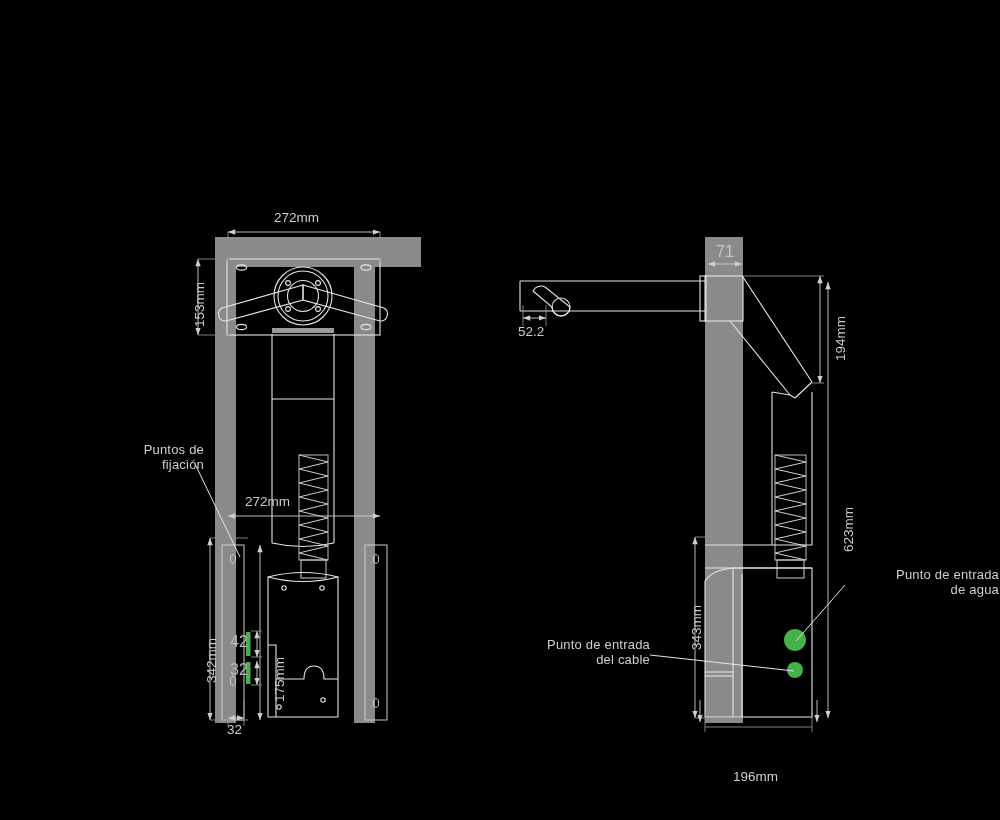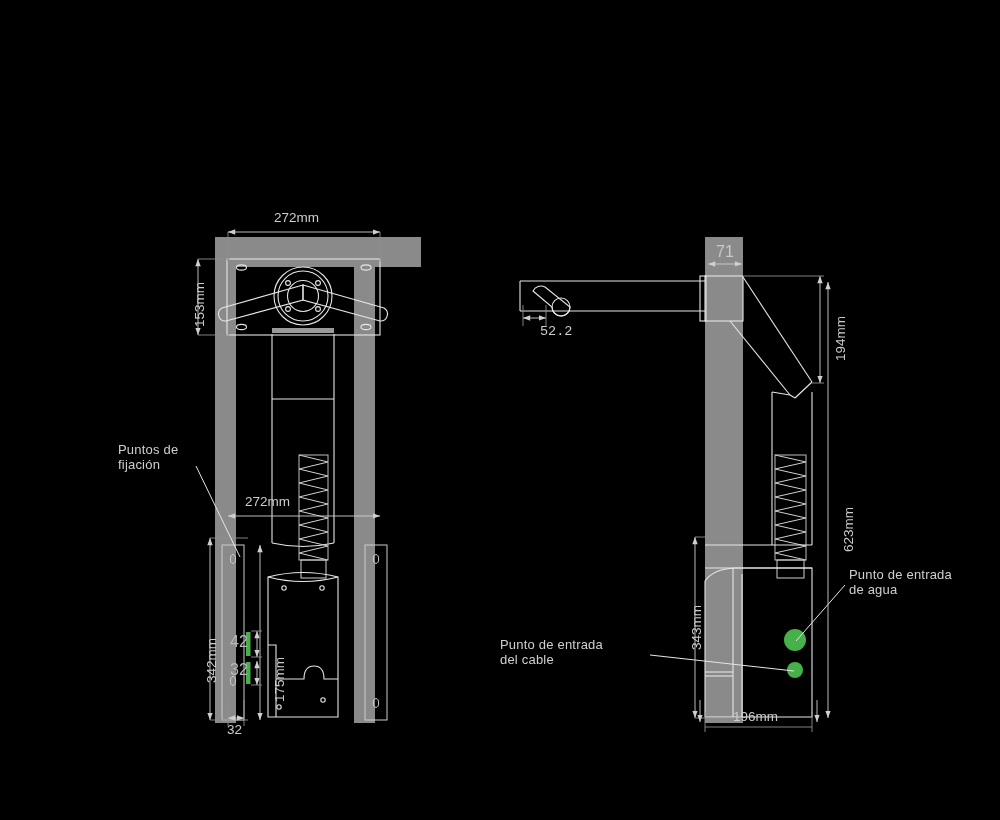--- a/index.html
+++ b/index.html
@@ -2,21 +2,21 @@
 <html><head>
 <meta charset="utf-8">
 <style>
   html,body{margin:0;padding:0;background:#000;}
   body{width:1000px;height:820px;overflow:hidden;
        font-family:"Liberation Sans", sans-serif;color:#d8d8d8;}
   #stage{position:relative;width:1000px;height:820px;background:#000;padding-left:22px;}
   #stage svg{position:absolute;left:0;top:0;}
   .lbl{position:absolute;font-size:13px;color:#cfcfcf;white-space:nowrap;
        letter-spacing:.2px;}
-  .lbl.c{text-align:left;}
+  .lbl.c{text-align:right;}
   .dim{position:absolute;font-size:13.5px;color:#cdcdcd;white-space:nowrap;}
   .dim.sm{font-size:16px;color:#b9b9b9;}
   .rot{transform:rotate(-90deg);transform-origin:left top;}
 </style>
 </head>
 <body>
 
 <div id="stage">
 
 <svg width="1000" height="820" viewBox="0 0 1000 820">
@@ -216,31 +216,31 @@
 
 <div class="dim sm" style="left:230px;top:661px;">32</div>
 
 <div class="dim" style="left:227px;top:722px;">32</div>
 
 <div class="lbl c" style="left:118px;top:442px;width:86px;">
   <div>Puntos de</div>
   <div>fijación</div>
 </div>
 
-<div class="dim" style="left:540px;top:324px;font-family:Liberation Mono, monospace;">52.2</div>
+<div class="dim" style="left:518px;top:324px;">52.2</div>
 
 <div class="dim sm" style="left:716px;top:243px;color:#c9c9c9;">71</div>
 
 <div class="dim rot" style="left:833px;top:361px;">194mm</div>
 
 <div class="dim rot" style="left:841px;top:552px;">623mm</div>
 
 <div class="dim rot" style="left:689px;top:650px;">343mm</div>
 
-<div class="dim" style="left:733px;top:709px;">196mm</div>
+<div class="dim" style="left:733px;top:769px;">196mm</div>
 
 <div class="lbl c" style="left:849px;top:567px;width:150px;">
   <div>Punto de entrada</div>
   <div>de agua</div>
 </div>
 
 <div class="lbl c" style="left:500px;top:637px;width:150px;">
   <div>Punto de entrada</div>
   <div>del cable</div>
 </div>

